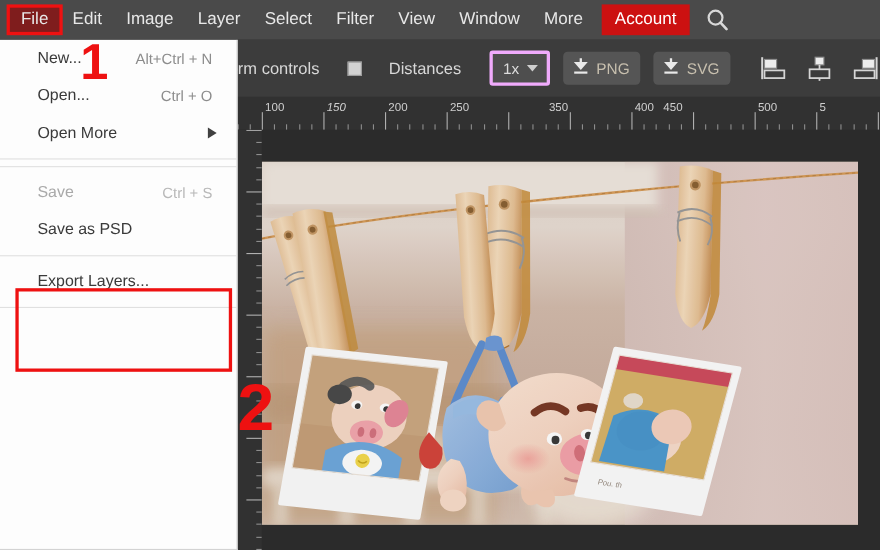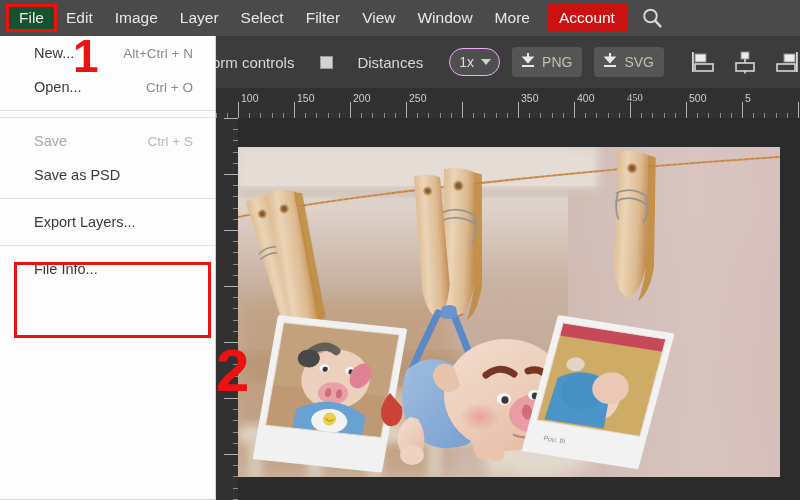--- a/index.html
+++ b/index.html
@@ -23,21 +23,21 @@
     color: #e8e8e8;
     font-size: 15.5px;
     padding: 4px 11px;
     white-space: nowrap;
     line-height: 1;
     cursor: default;
   }
   .menubar-item.highlighted {
     outline: 3px solid #ee1111;
     outline-offset: -1px;
-    background: #14532d;
+    background: #7f1d1d;
   }
   .account-btn {
     background: #cc1111;
     color: #ffffff;
     font-size: 15.5px;
     padding: 6px 12px 7px 12px;
     margin-left: 6px;
     line-height: 1;
     white-space: nowrap;
     cursor: pointer;
@@ -55,21 +55,21 @@
   }
   .opt-text {
     color: #d8d8d8; font-size: 15px; white-space: nowrap;
   }
   .chk-row { display: flex; align-items: center; gap: 24px; margin-left: 26px; }
   .chk-box {
     width: 13px; height: 13px; background: #d2d2d2; border: 1px solid #9a9a9a;
   }
   .zoom-select {
     margin-left: 26px;
-    background: #4e4e4e; border: 1px solid #f0abfc; border-radius: 14px;
+    background: #4e4e4e; border: 3px solid #f0abfc; border-radius: 3px;
     color: #dcdcdc; font-size: 14px;
     padding: 5px 8px 5px 9px;
     display: flex; align-items: center; gap: 7px;
     cursor: pointer;
   }
   .caret-down {
     width: 0; height: 0;
     border-left: 5px solid transparent; border-right: 5px solid transparent;
     border-top: 6px solid #cfcfcf;
   }
@@ -460,27 +460,27 @@
       <div class="rtick minor" style="left: 708px;"></div>
       <div class="rtick minor" style="left: 720px;"></div>
       <div class="rtick minor" style="left: 731px;"></div>
       <div class="rtick major" style="left: 742px;"></div>
       <div class="rtick minor" style="left: 753px;"></div>
       <div class="rtick minor" style="left: 764px;"></div>
       <div class="rtick minor" style="left: 776px;"></div>
       <div class="rtick minor" style="left: 787px;"></div>
       <div class="rtick major" style="left: 798px;"></div>
       <div class="rlabel" style="left: 241px;">100</div>
-      <div class="rlabel" style="left: 297px;">150</div>
+      <div class="rlabel" style="left: 297px; font-style: italic;">150</div>
       <div class="rlabel" style="left: 353px;">200</div>
       <div class="rlabel" style="left: 409px;">250</div>
       <div class="rlabel" style="left: 465px; margin-top: 44px;">300</div>
-      <div class="rlabel" style="left: 521px;">350</div>
+      <div class="rlabel" style="left: 499px;">350</div>
       <div class="rlabel" style="left: 577px;">400</div>
-      <div class="rlabel" style="left: 627px; font-family: Liberation Serif, serif;">450</div>
+      <div class="rlabel" style="left: 603px;">450</div>
       <div class="rlabel" style="left: 689px;">500</div>
       <div class="rlabel" style="left: 745px;">5</div>
     </div>
   <div class="ruler-v" id="ruler-v">
       <div class="vtick major" style="top: 0px;"></div>
       <div class="vtick minor" style="top: 11px;"></div>
       <div class="vtick minor" style="top: 22px;"></div>
       <div class="vtick minor" style="top: 34px;"></div>
       <div class="vtick minor" style="top: 45px;"></div>
       <div class="vtick major" style="top: 56px;"></div>
@@ -576,37 +576,38 @@
 
   <div class="dropdown" id="file-dropdown">
       <div class="mi">
         <span class="mlabel">New...</span>
         <span class="mshort">Alt+Ctrl + N</span>
       </div>
       <div class="mi">
         <span class="mlabel">Open...</span>
         <span class="mshort">Ctrl + O</span>
       </div>
+      <div class="mi">
+        <span class="mlabel">Open More</span>
+        <span class="arrow-right"></span>
+      </div>
       <div class="msep"></div>
       <div class="msep"></div>
       <div class="mi disabled">
         <span class="mlabel">Save</span>
         <span class="mshort">Ctrl + S</span>
       </div>
       <div class="mi">
         <span class="mlabel">Save as PSD</span>
       </div>
       <div class="msep"></div>
       <div class="mi">
         <span class="mlabel">Export Layers...</span>
       </div>
       <div class="msep"></div>
-      <div class="mi">
-        <span class="mlabel">File Info...</span>
-      </div>
     </div>
   <div class="hl-box" id="psd-export-highlight" style="left: 14px; width: 197px; top: 262px; height: 76px;"></div>
 
   <div class="menubar">
     <div id="menubar-items" style="display:flex;align-items:center;">
         <div class="menubar-item highlighted">File</div>
         <div class="menubar-item">Edit</div>
         <div class="menubar-item">Image</div>
         <div class="menubar-item">Layer</div>
         <div class="menubar-item">Select</div>

